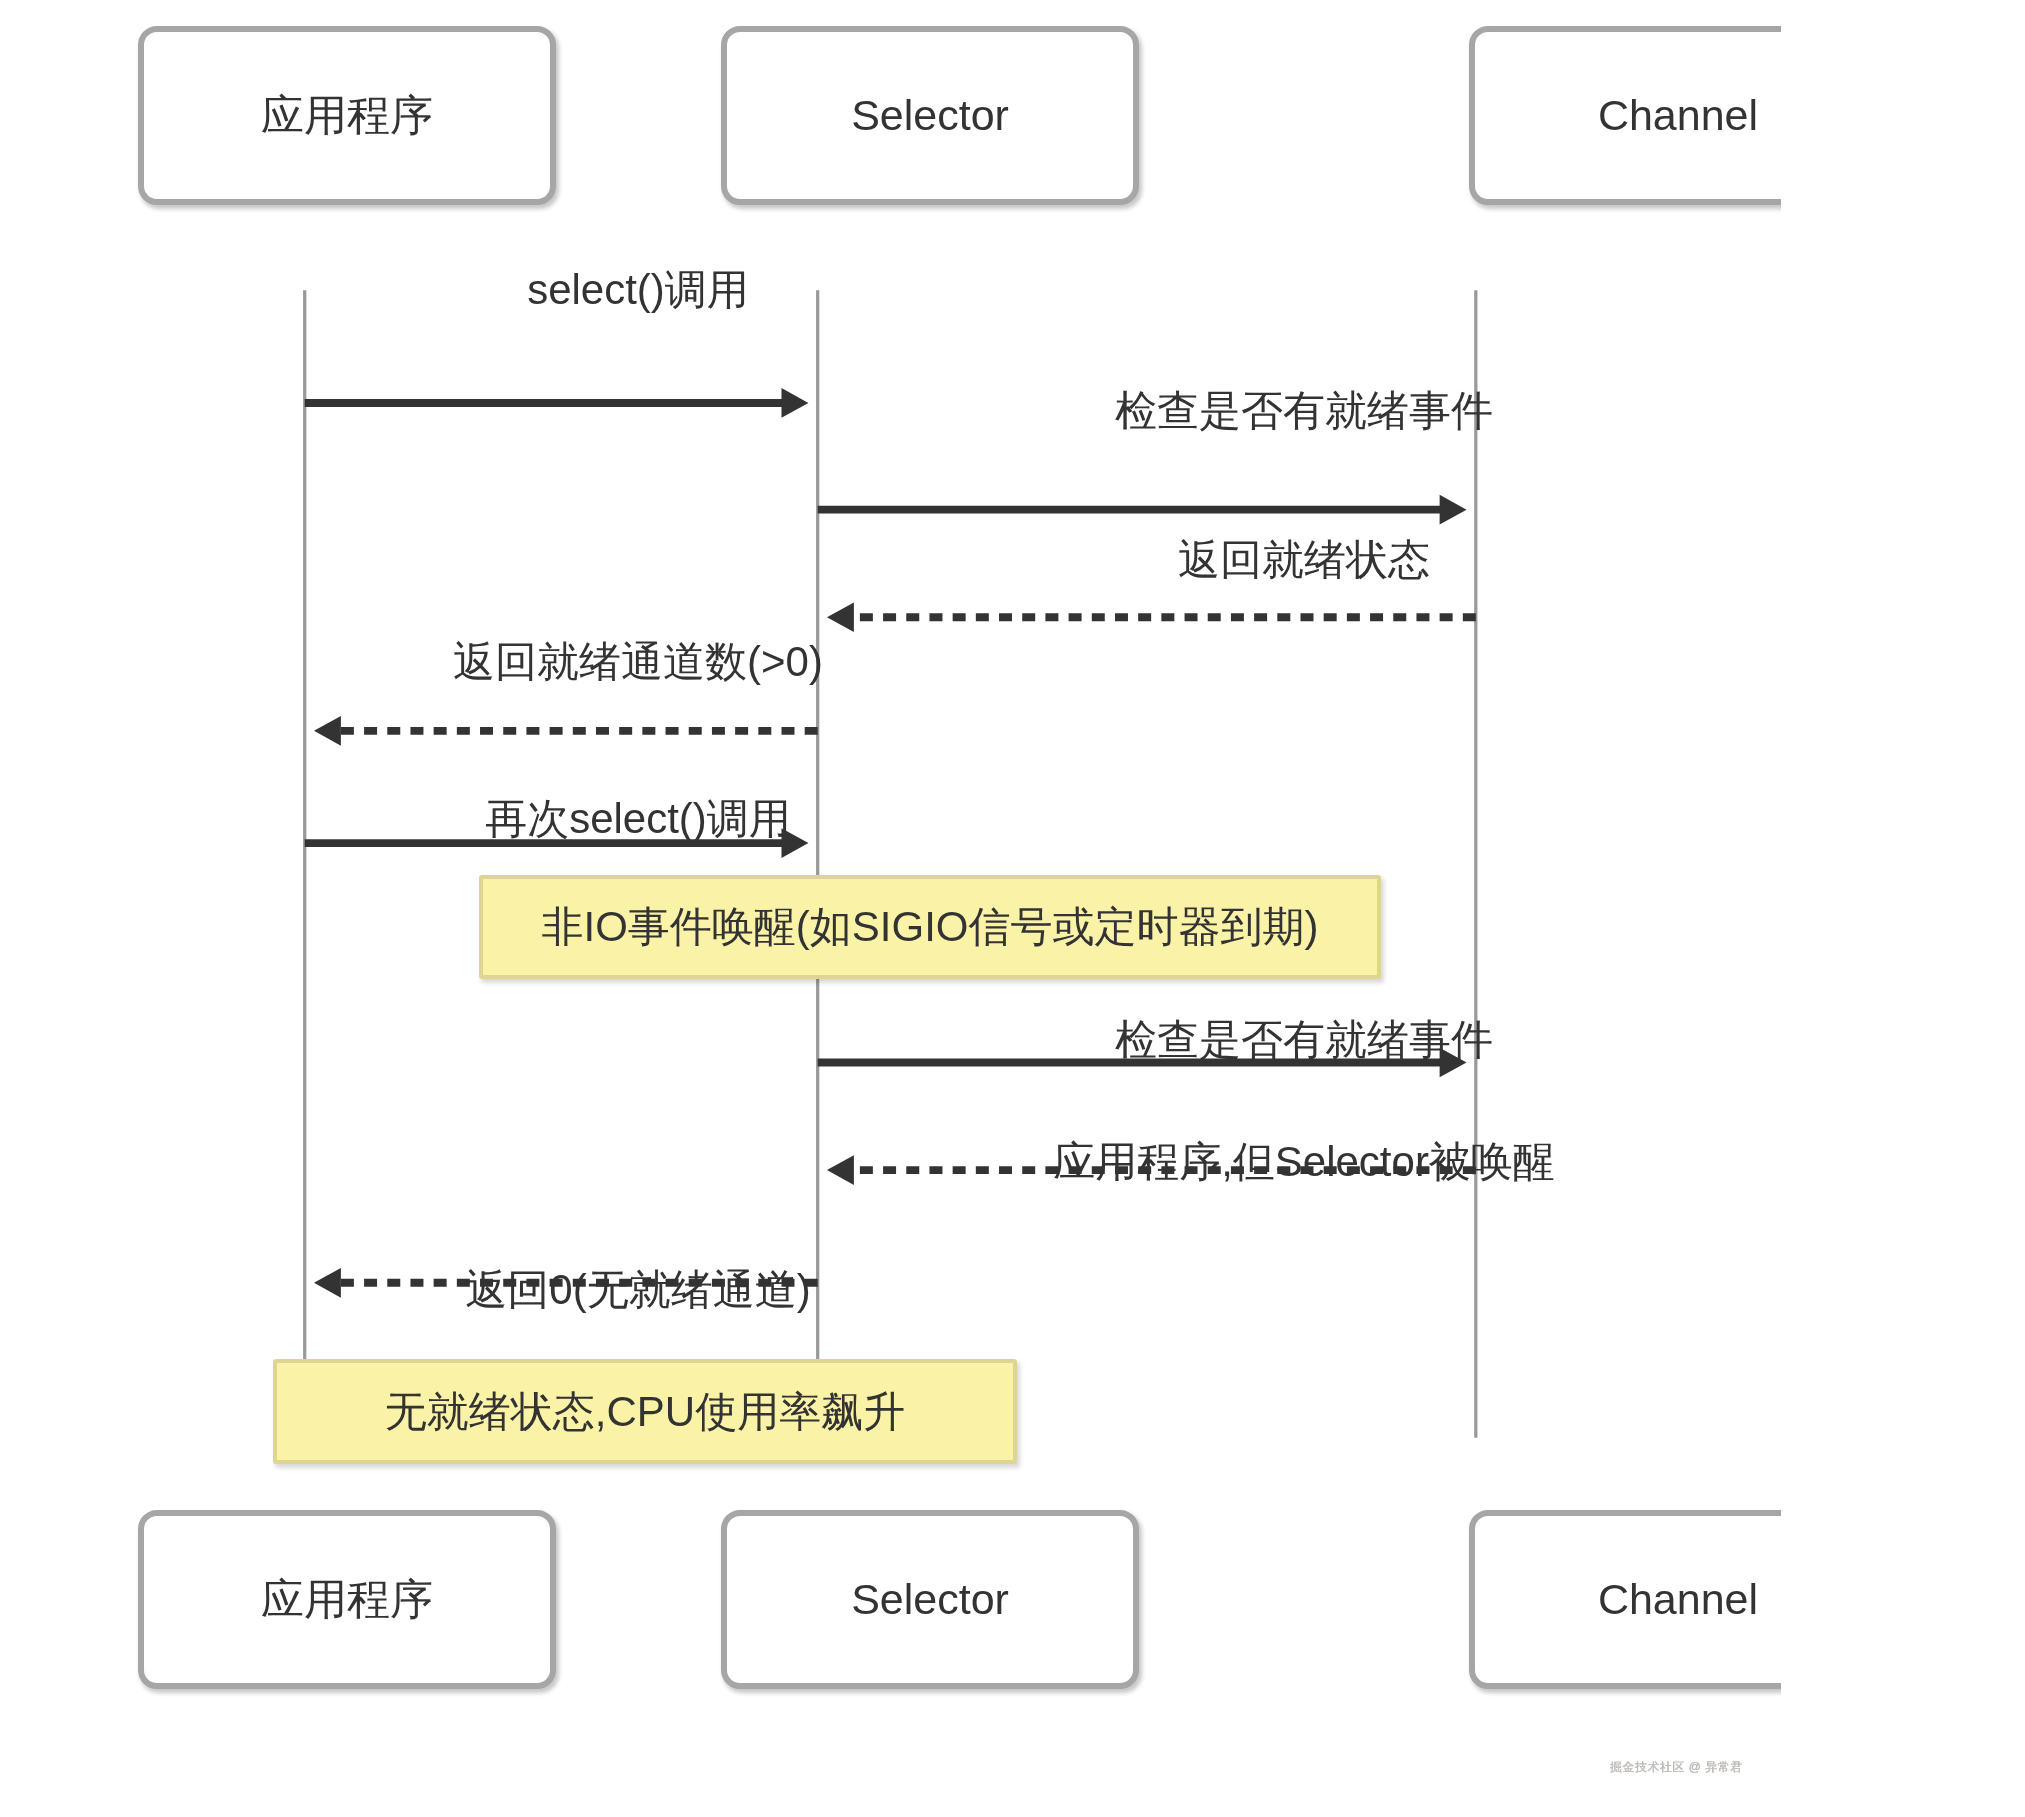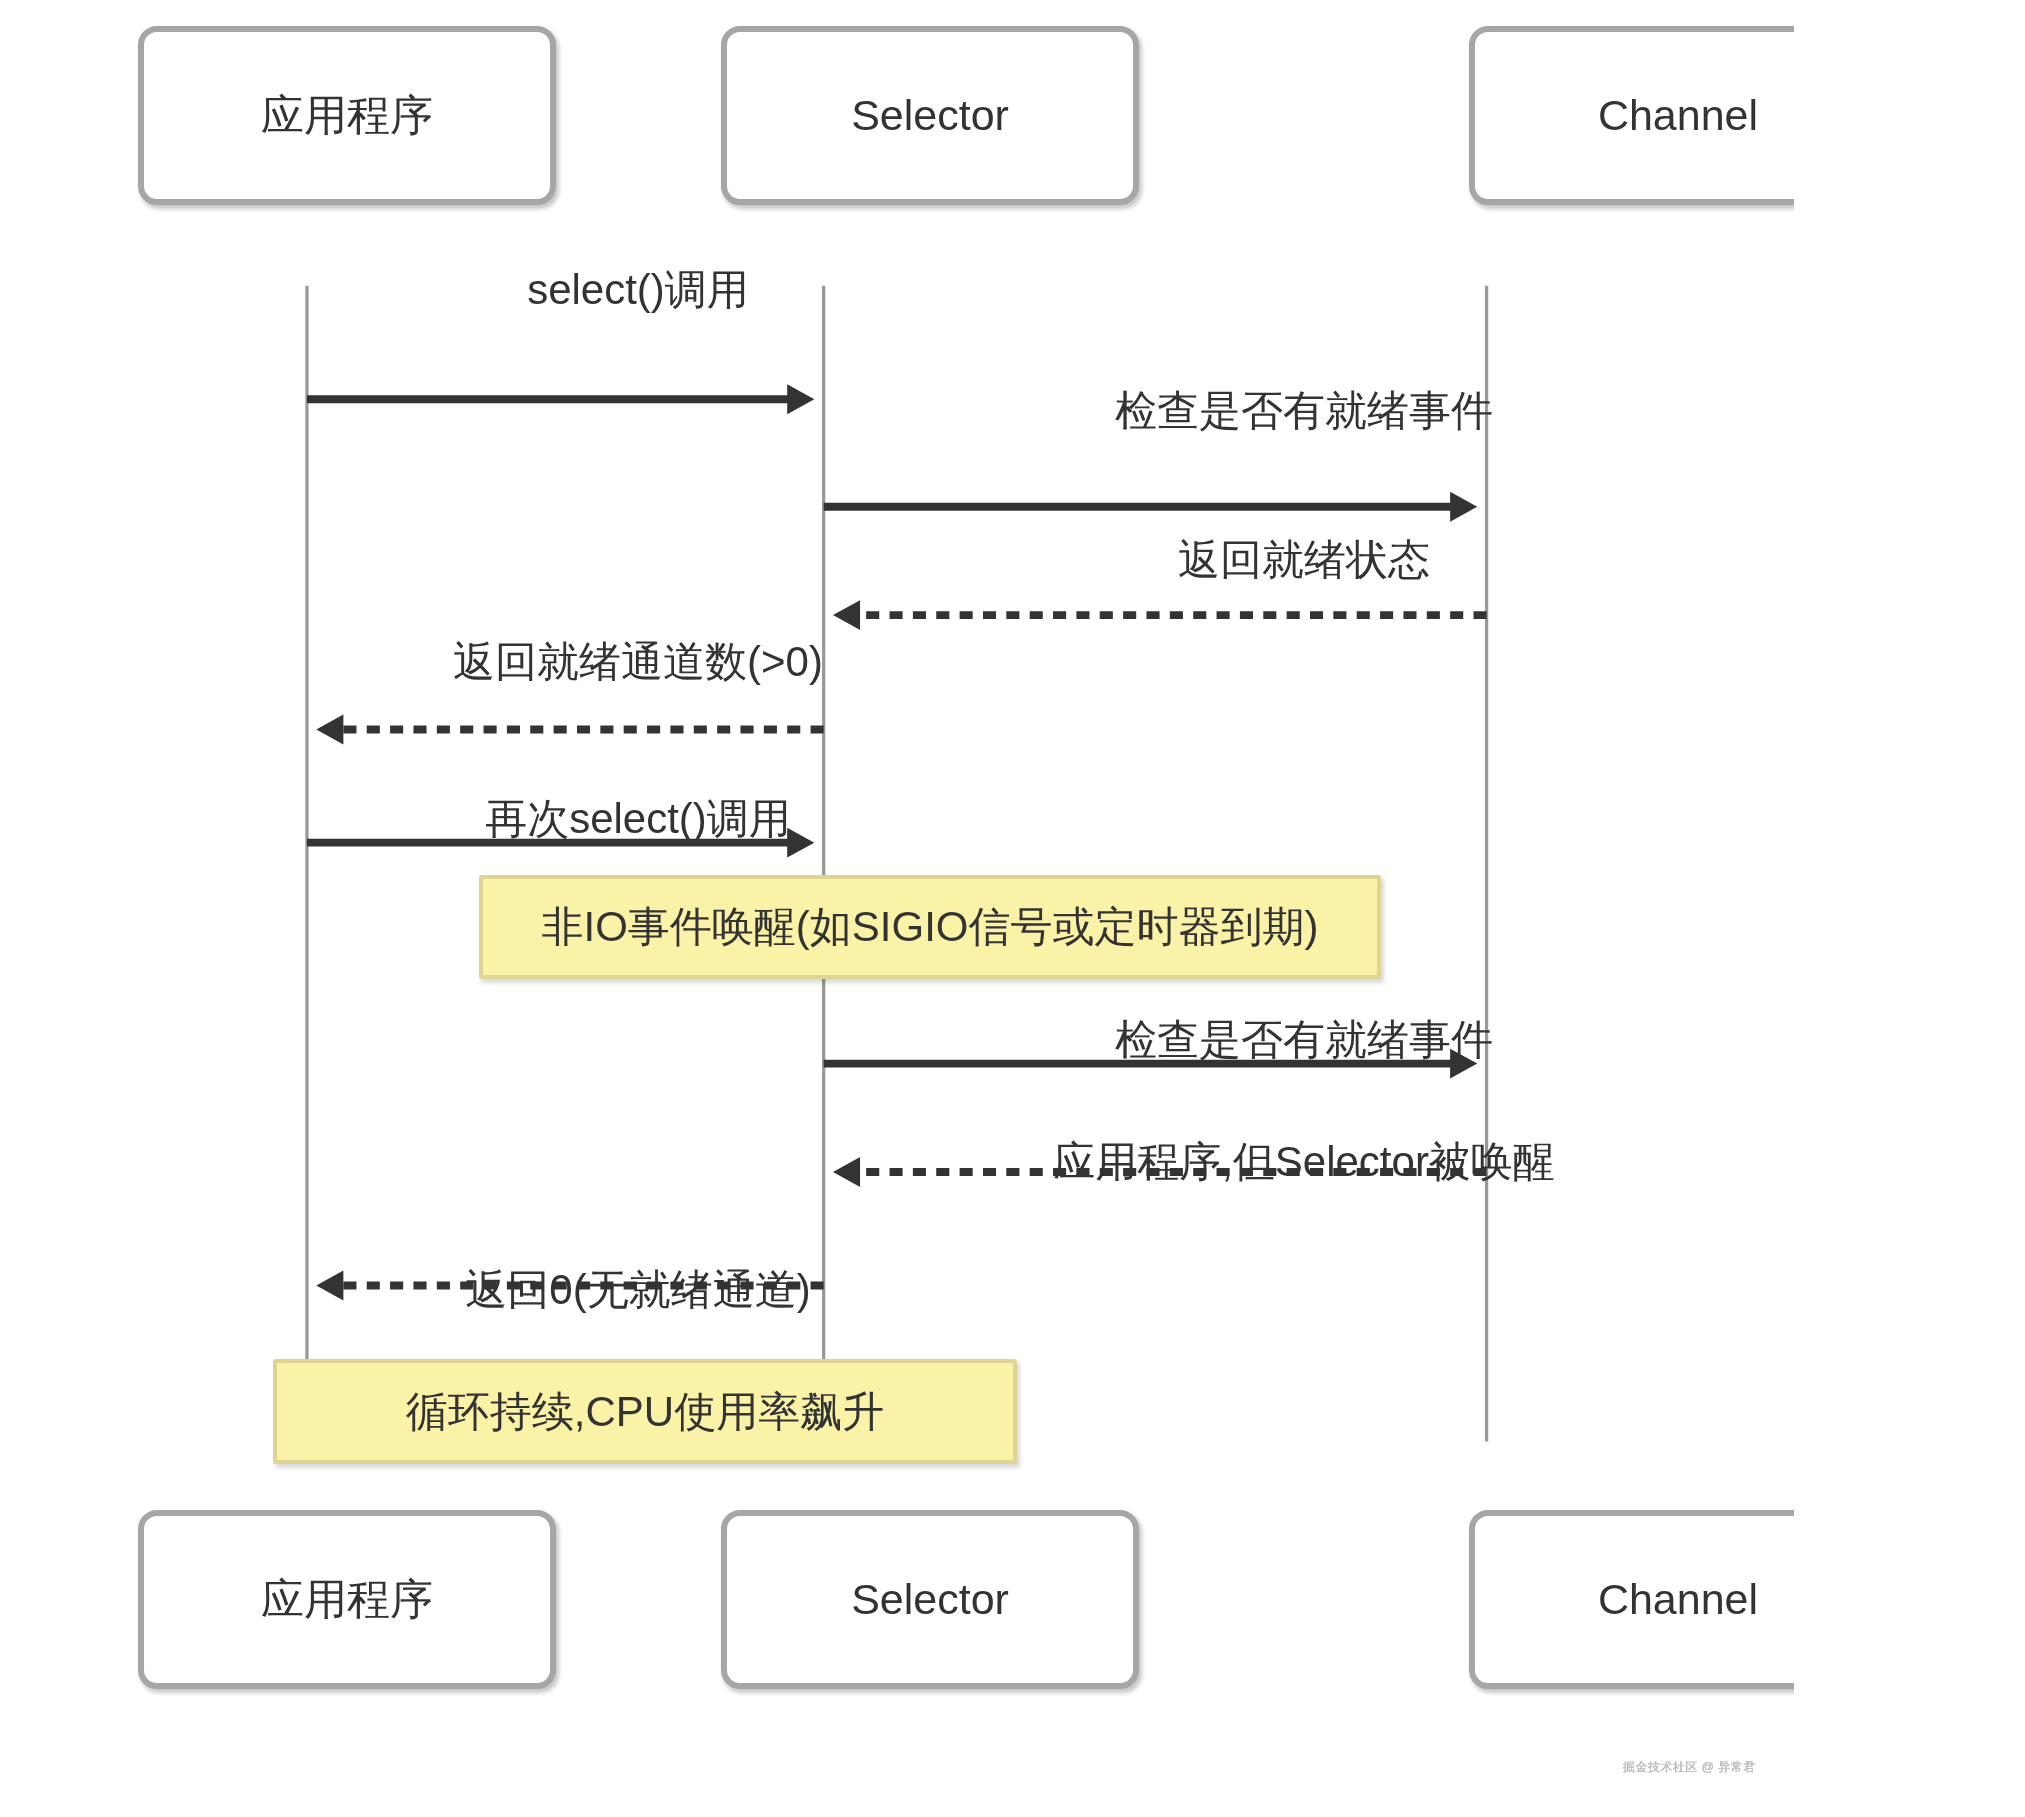--- a/index.html
+++ b/index.html
@@ -59,21 +59,21 @@
     font-size: 12px;
     letter-spacing: 0.5px;
     color: var(--watermark, #c8c4c1);
     text-shadow: -0.5px -0.5px 0 #a5a19e, 1.1px 1.1px 0.5px #ffffff;
     white-space: nowrap;
   }
 </style>
 </head>
 <body>
 
-<div class="canvas" style="width: 1781px; height: 1817px; background: rgb(255, 255, 255); padding-left: 13px;">
+<div class="canvas" style="width: 1781px; height: 1817px; background: rgb(255, 255, 255);">
 
   <svg class="lines" xmlns="http://www.w3.org/2000/svg" viewBox="0 0 3840 3446">
       <line x1="657" y1="390" x2="657" y2="2864" class="lifeline"></line>
       <line x1="1763" y1="390" x2="1763" y2="2864" class="lifeline"></line>
       <line x1="3182" y1="390" x2="3182" y2="2864" class="lifeline"></line>
       <line x1="657" y1="633" x2="1693" y2="633" class="msg-line"></line>
       <polygon points="1743,633 1685,601 1685,665" class="arrow-head"></polygon>
       <line x1="1763" y1="863" x2="3112" y2="863" class="msg-line"></line>
       <polygon points="3162,863 3104,831 3104,895" class="arrow-head"></polygon>
       <line x1="3182" y1="1095" x2="1833" y2="1095" class="msg-line dashed"></line>
@@ -116,19 +116,19 @@
   <div class="msg-label" style="left: 638px; top: 662px;">返回就绪通道数(&gt;0)</div>
   <div class="msg-label" style="left: 638px; top: 789px; margin-top: 30px;">再次select()调用</div>
   <div class="msg-label" style="left: 1304px; top: 1040px;">检查是否有就绪事件</div>
   <div class="msg-label" style="left: 1304px; top: 1162px;">应用程序,但Selector被唤醒</div>
   <div class="msg-label" style="left: 638px; top: 1290px;">返回0(无就绪通道)</div>
 
   <div class="note" style="left: 479px; top: 860px; width: 902px; height: 104px; margin-top: 15px;">
     <span class="note-text">非IO事件唤醒(如SIGIO信号或定时器到期)</span>
   </div>
   <div class="note" style="left: 273px; top: 1359px; width: 744px; height: 105px;">
-    <span class="note-text">循环持续,CPU使用率飙升</span>
+    <span class="note-text">无就绪状态,CPU使用率飙升</span>
   </div>
 
   <div class="watermark" style="right: 38px; top: 1759px;">掘金技术社区 @ 异常君</div>
 
 </div>
 
 
 </body></html>

